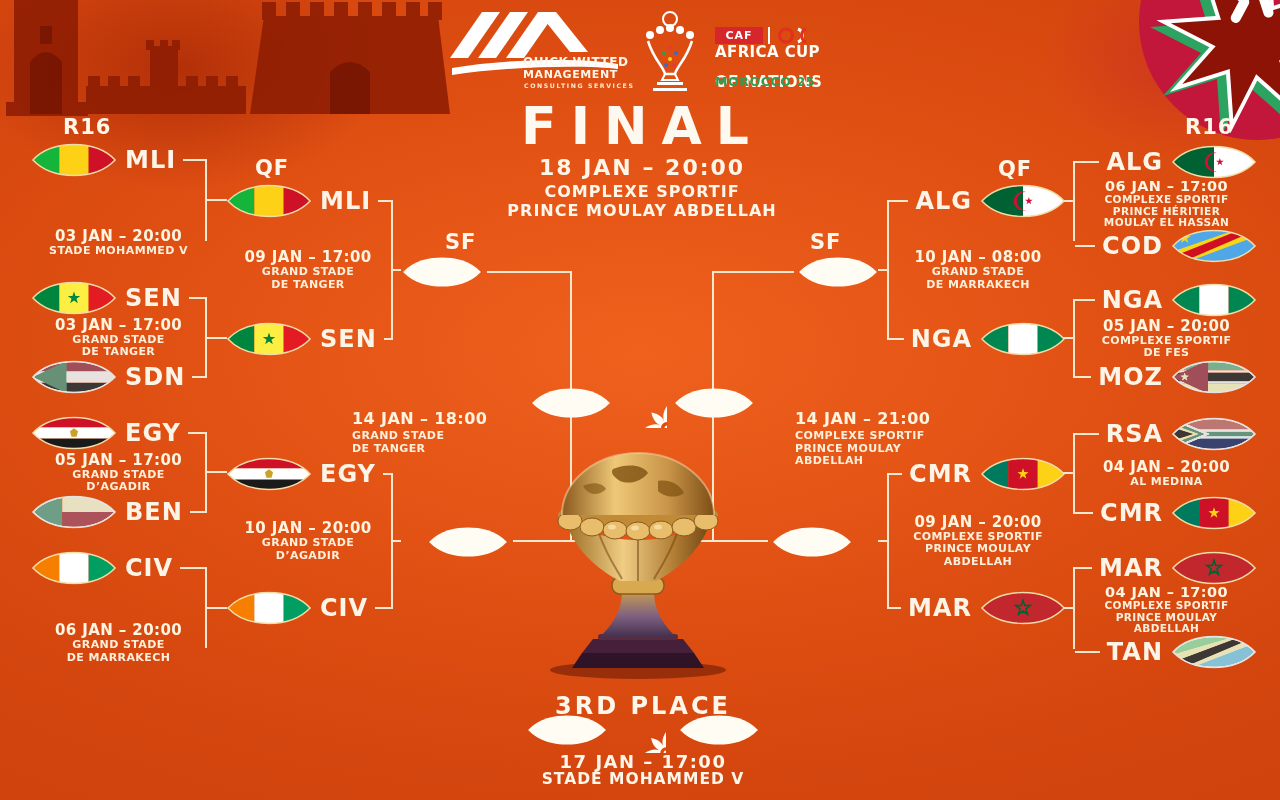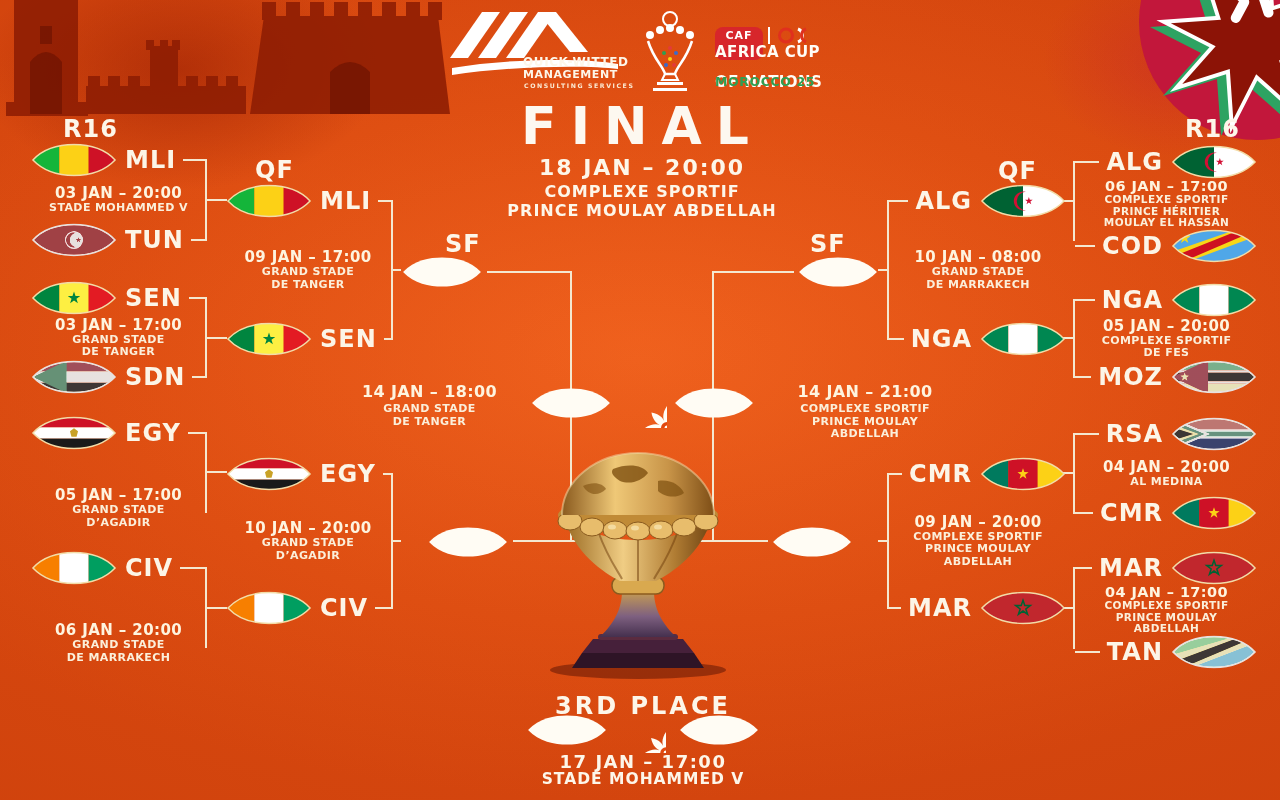--- a/index.html
+++ b/index.html
@@ -25,23 +25,23 @@
   .flag svg{width:100%;height:100%;display:block;}
   .washed svg{filter:saturate(.33) brightness(1.5) contrast(.82);opacity:.96;}
   .code{font-size:24px;letter-spacing:1px;color:#FCF5E7;line-height:34px;white-space:nowrap;}
   .stub{height:2px;background:#F4E8D0;flex:1;min-width:3px;}
   .minfo{width:100%;text-align:center;}
   .mdate{font-size:15px;line-height:17px;letter-spacing:.4px;color:#FEF4DF;}
   .mvenue{font-size:11px;line-height:12.5px;letter-spacing:.4px;color:#FBEFDA;}
   .dense .mdate{font-size:14.5px;line-height:15px;}
   .dense .mvenue{font-size:10.5px;line-height:11.5px;}
 
-  .rlabel{position:absolute;font-size:24px;letter-spacing:1px;color:#FDF6E9;}
-
-  .sfinfo{position:absolute;text-align:center;}
+  .rlabel{position:absolute;font-size:21px;letter-spacing:1px;color:#FDF6E9;}
+
+  .sfinfo{position:absolute;text-align:left;margin-top:27px;}
   .sfinfo .mdate{font-size:16px;line-height:18px;margin-bottom:2px;}
 
   .slot{position:absolute;width:88px;height:32px;}
   .slot svg{width:100%;height:100%;display:block;}
   .ros{position:absolute;width:48px;height:48px;}
   .ros svg{width:100%;height:100%;display:block;}
 
   
   .final-title{position:absolute;left:0;width:1284px;text-align:center;top:96px;font-size:52px;letter-spacing:14px;color:#FDF8F0;}
   .final-date{position:absolute;left:0;width:1284px;text-align:center;top:155px;font-size:22px;letter-spacing:2px;}
@@ -50,21 +50,21 @@
   .third-title{position:absolute;left:0;width:1286px;text-align:center;top:692px;font-size:24px;letter-spacing:3px;}
   .third-date{position:absolute;left:0;width:1286px;text-align:center;top:751px;font-size:18px;letter-spacing:1.5px;}
   .third-venue{position:absolute;left:0;width:1286px;text-align:center;top:770px;font-size:15.5px;letter-spacing:1px;}
 
   
   .qwm-mark{position:absolute;left:438px;top:8px;width:185px;height:80px;}
   .qwm-l1{position:absolute;left:523px;top:55px;font-size:12px;letter-spacing:.6px;}
   .qwm-l2{position:absolute;left:523px;top:68px;font-size:11px;letter-spacing:.6px;}
   .qwm-sub{position:absolute;left:524px;top:82px;font-size:6.2px;letter-spacing:1.6px;color:#FBE9D2;}
   .afcon-logo{position:absolute;left:641px;top:8px;width:58px;height:86px;}
-  .caf-box{position:absolute;left:715px;top:27px;width:48px;height:33px;background:#D7262B;border-radius:8px;
+  .caf-box{position:absolute;left:715px;top:27px;width:48px;height:17px;background:#D7262B;border-radius:0;
     color:#fff;font-size:11px;letter-spacing:1px;text-align:center;line-height:17px;}
   .caf-div{position:absolute;left:768px;top:27px;width:2px;height:17px;background:#fff;}
   .te-mark{position:absolute;left:776px;top:26px;width:44px;height:19px;}
   .caf-l1{position:absolute;left:715px;top:45px;font-size:15px;line-height:15px;letter-spacing:.4px;color:#FFFDF6;}
   .caf-l2{position:absolute;left:715px;top:59px;font-size:15px;line-height:15px;letter-spacing:.4px;color:#FFFDF6;margin-top:16px;}
   .caf-ed{position:absolute;left:715px;top:74px;font-size:12.5px;letter-spacing:.6px;color:#2F9E52;}
 
   .trophy{position:absolute;left:538px;top:441px;width:200px;height:240px;}
   .decorL{position:absolute;left:0;top:0;width:450px;height:128px;}
   .decorR{position:absolute;right:0;top:0;width:195px;height:150px;}
@@ -445,29 +445,20 @@
             <use href="#f-mli"></use>
           </svg>
         </span>
         <span class="code">MLI</span>
         <span class="stub"></span>
       </div>
     <div class="minfo">
         <div class="mdate">03 JAN – 20:00</div>
         <div class="mvenue">STADE MOHAMMED V</div>
       </div>
-    <div class="trow">
-        <span class="flag washed">
-          <svg viewBox="0 0 120 46">
-            <use href="#f-tun"></use>
-          </svg>
-        </span>
-        <span class="code">TUN</span>
-        <span class="stub"></span>
-      </div>
   </div>
   <div class="match" style="left:30px;top:281px;width:177px;height:113px">
     <div class="trow">
         <span class="flag">
           <svg viewBox="0 0 120 46">
             <use href="#f-sen"></use>
           </svg>
         </span>
         <span class="code">SEN</span>
         <span class="stub"></span>
@@ -494,20 +485,29 @@
             <use href="#f-egy"></use>
           </svg>
         </span>
         <span class="code">EGY</span>
         <span class="stub"></span>
       </div>
     <div class="minfo">
         <div class="mdate">05 JAN – 17:00</div>
         <div class="mvenue">GRAND STADE</div>
         <div class="mvenue">D’AGADIR</div>
+      </div>
+    <div class="trow">
+        <span class="flag washed">
+          <svg viewBox="0 0 120 46">
+            <use href="#f-ben"></use>
+          </svg>
+        </span>
+        <span class="code">BEN</span>
+        <span class="stub"></span>
       </div>
   </div>
   <div class="match" style="left:30px;top:551px;width:177px;height:113px">
     <div class="trow">
         <span class="flag">
           <svg viewBox="0 0 120 46">
             <use href="#f-civ"></use>
           </svg>
         </span>
         <span class="code">CIV</span>

